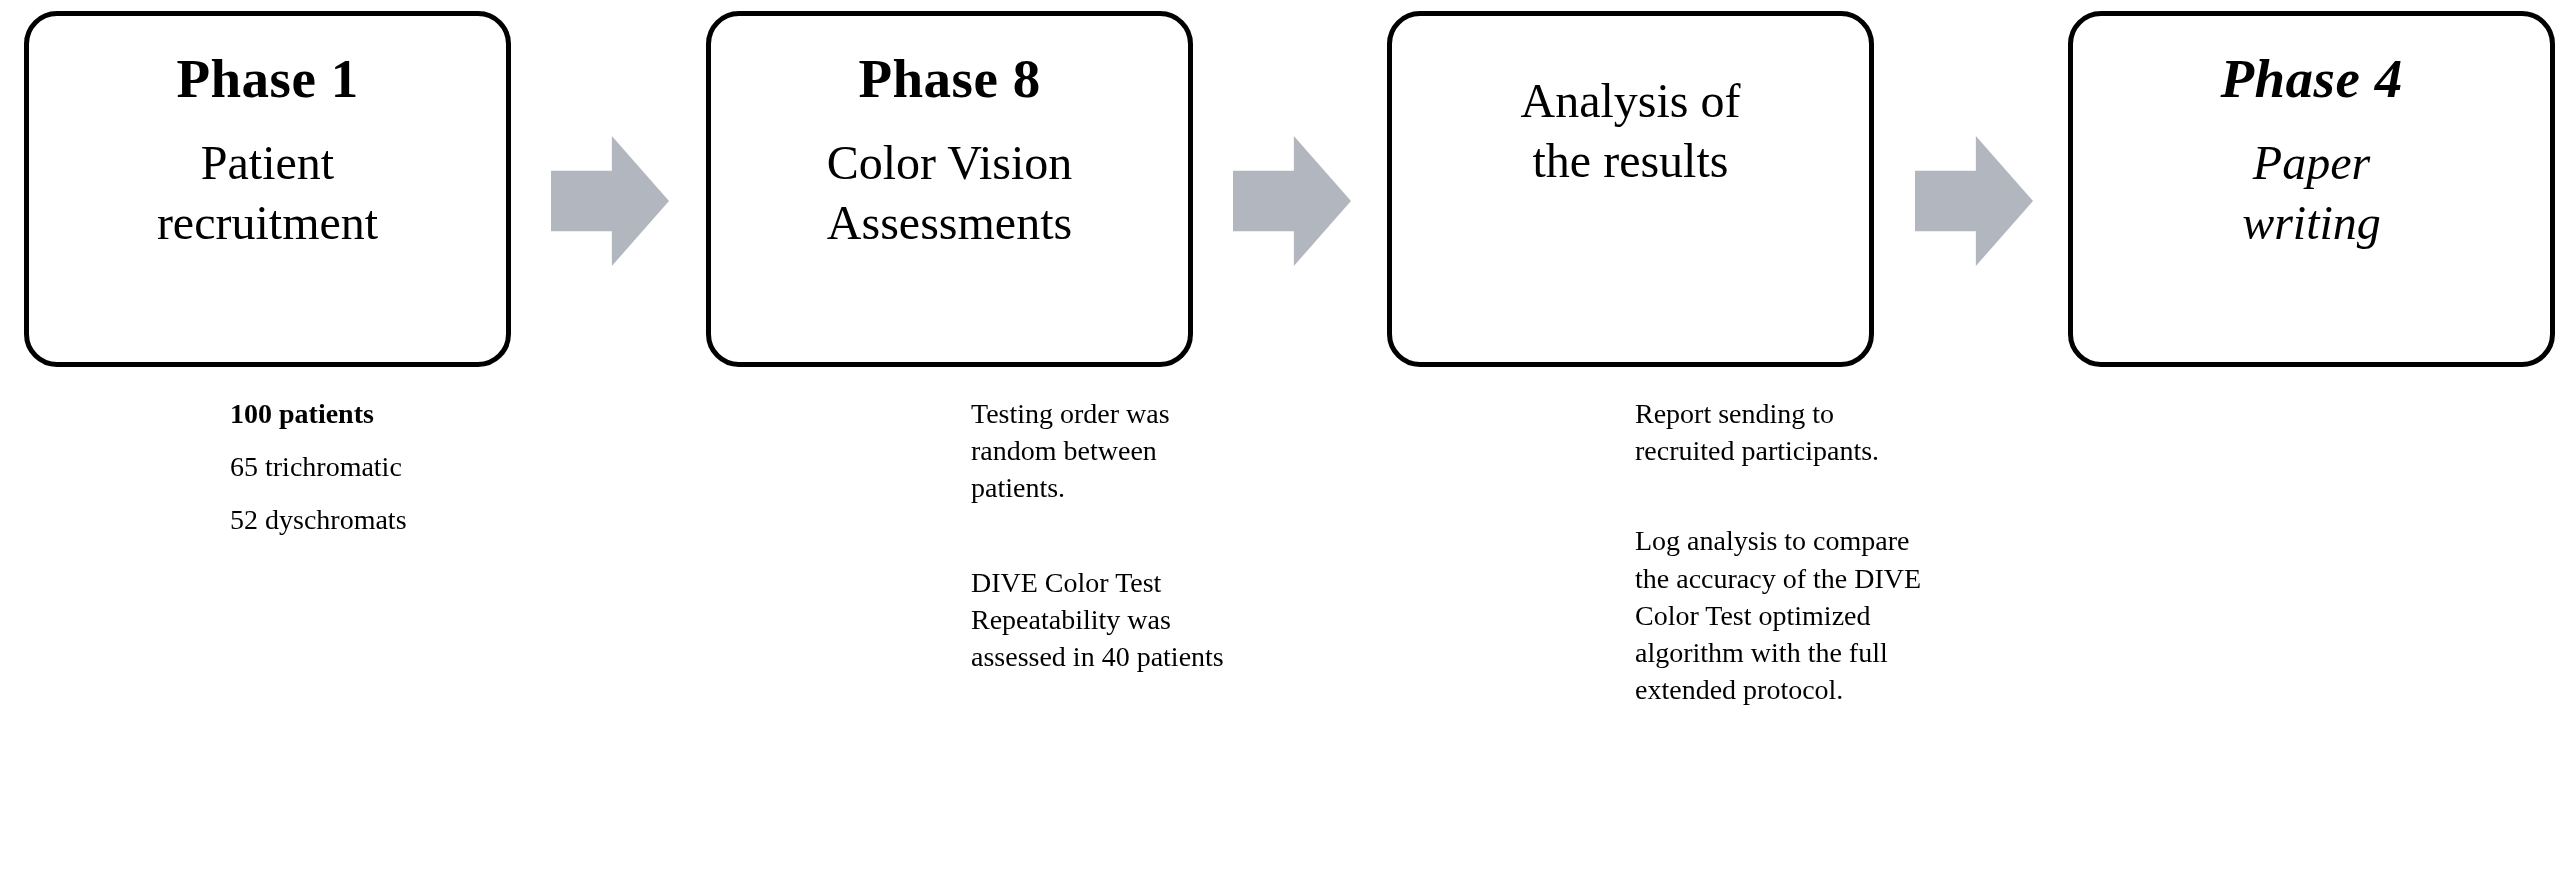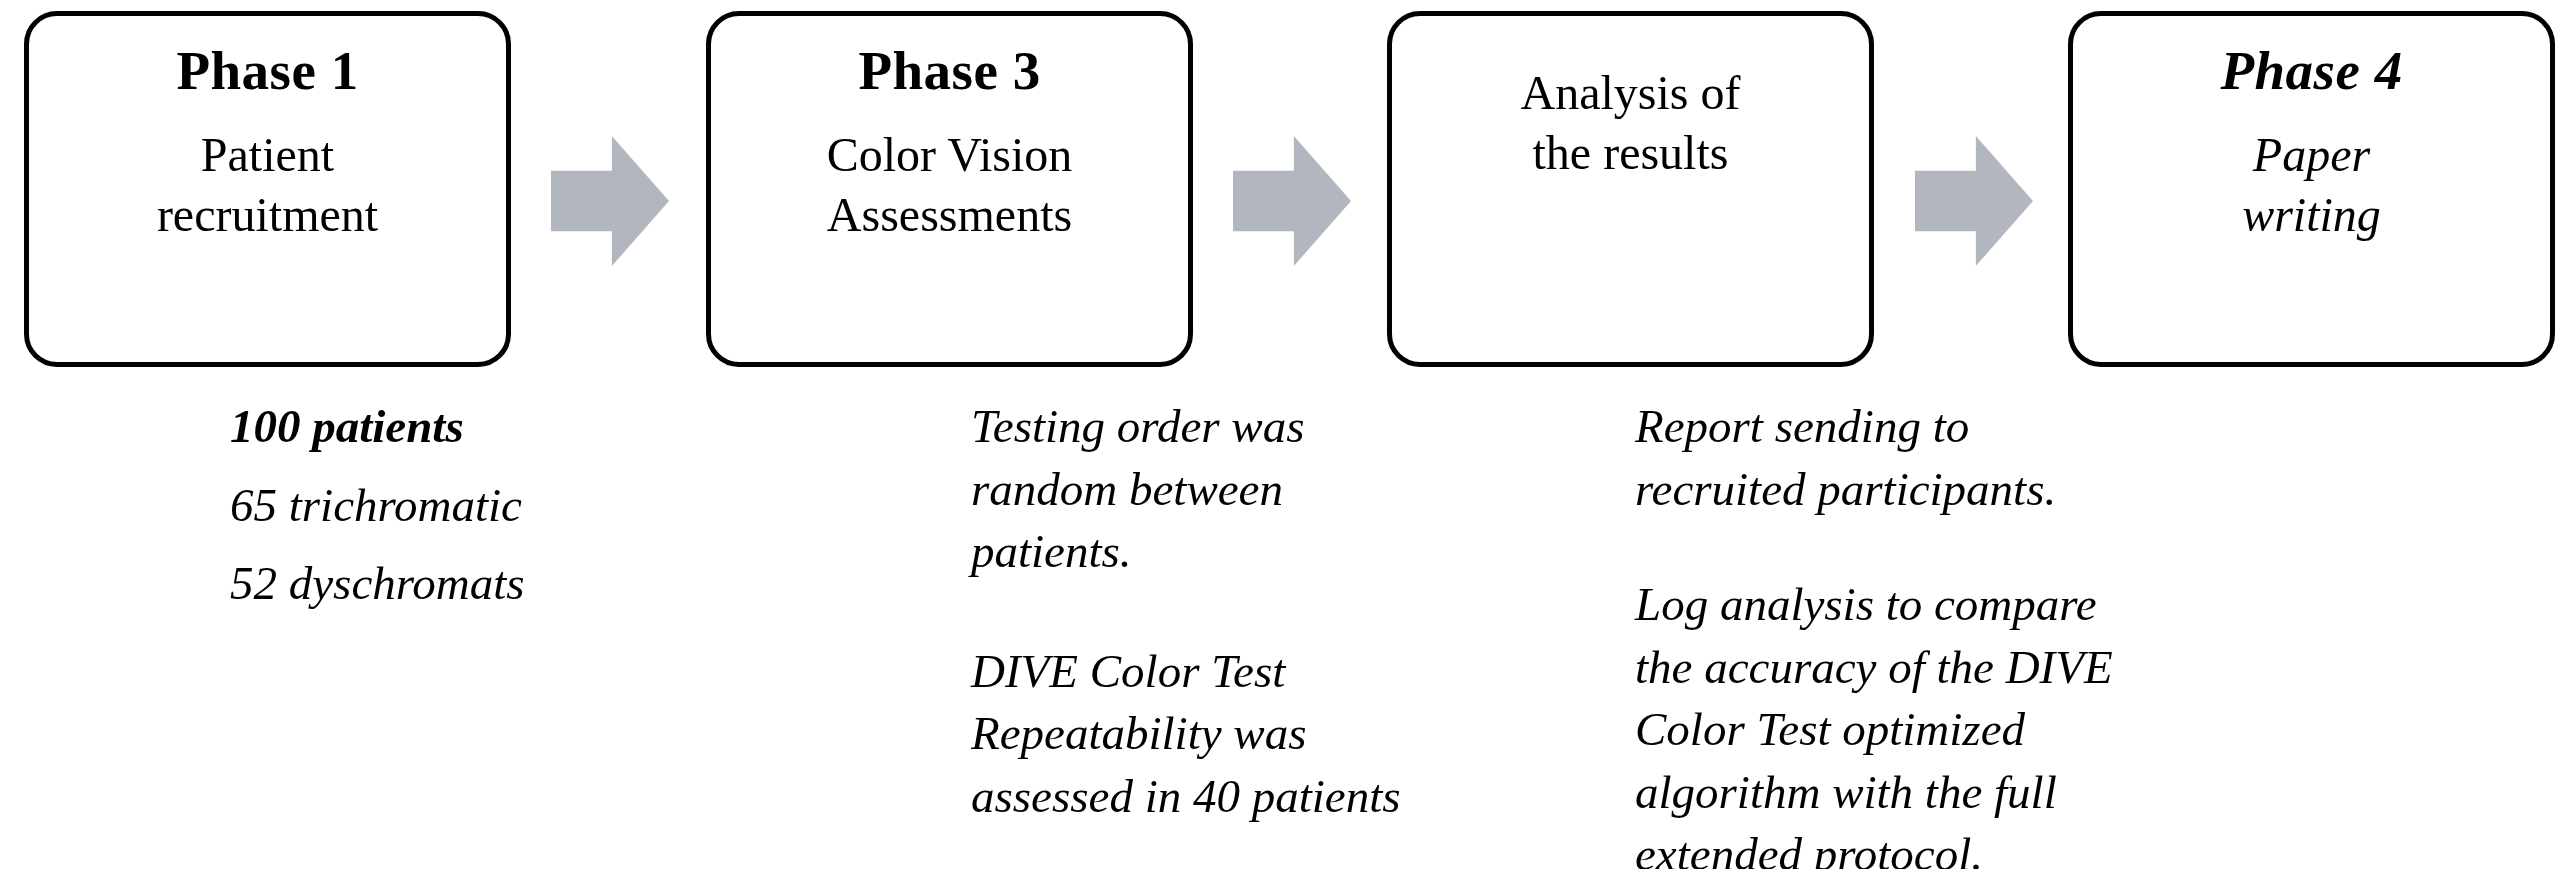--- a/index.html
+++ b/index.html
@@ -38,21 +38,21 @@
     width: 487px;
     height: 356px;
     box-sizing: border-box;
     border: 5.5px solid #000000;
     border-radius: 33px;
     background: #ffffff;
     display: flex;
     flex-direction: column;
     align-items: center;
     justify-content: flex-start;
-    padding-top: 24px;
+    padding-top: 32px;
   }
   .phase-box.b1 { left: 24px; }
   .phase-box.b2 { left: 706px; }
   .phase-box.b3 { left: 1387px; }
   .phase-box.b4 { left: 2068px; font-style: italic; }
 
   .phase-title {
     font-size: 55px;
     font-weight: bold;
     line-height: 1.12;
@@ -90,22 +90,21 @@
   }
   .caption-col {
     position: absolute;
     top: 0;
   }
   .caption-col.c1 { left: 230px; width: 395px; }
   .caption-col.c2 { left: 971px; width: 478px; }
   .caption-col.c3 { left: 1635px; width: 496px; }
 
   .caption-block {
-    font-size: 47px;
-    font-style: italic;
+    font-size: 28px;
     line-height: 1.33;
     white-space: pre-line;
   }
   .caption-block.emphasis {
     font-weight: bold;
   }
   .caption-block + .caption-block {
     margin-top: 16px;
   }
   .caption-gap-lg { height: 57px; }
@@ -118,21 +117,21 @@
 
   <div class="boxes-row">
 
     <div class="phase-box b1">
       <div class="phase-title">Phase 1</div>
       <div class="phase-subtitle">Patient
 recruitment</div>
     </div>
 
     <div class="phase-box b2">
-      <div class="phase-title">Phase 3</div>
+      <div class="phase-title">Phase 8</div>
       <div class="phase-subtitle">Color Vision
 Assessments</div>
     </div>
 
     <div class="phase-box b3">
       <div class="phase-subtitle">Analysis of
 the results</div>
     </div>
 
     <div class="phase-box b4">

